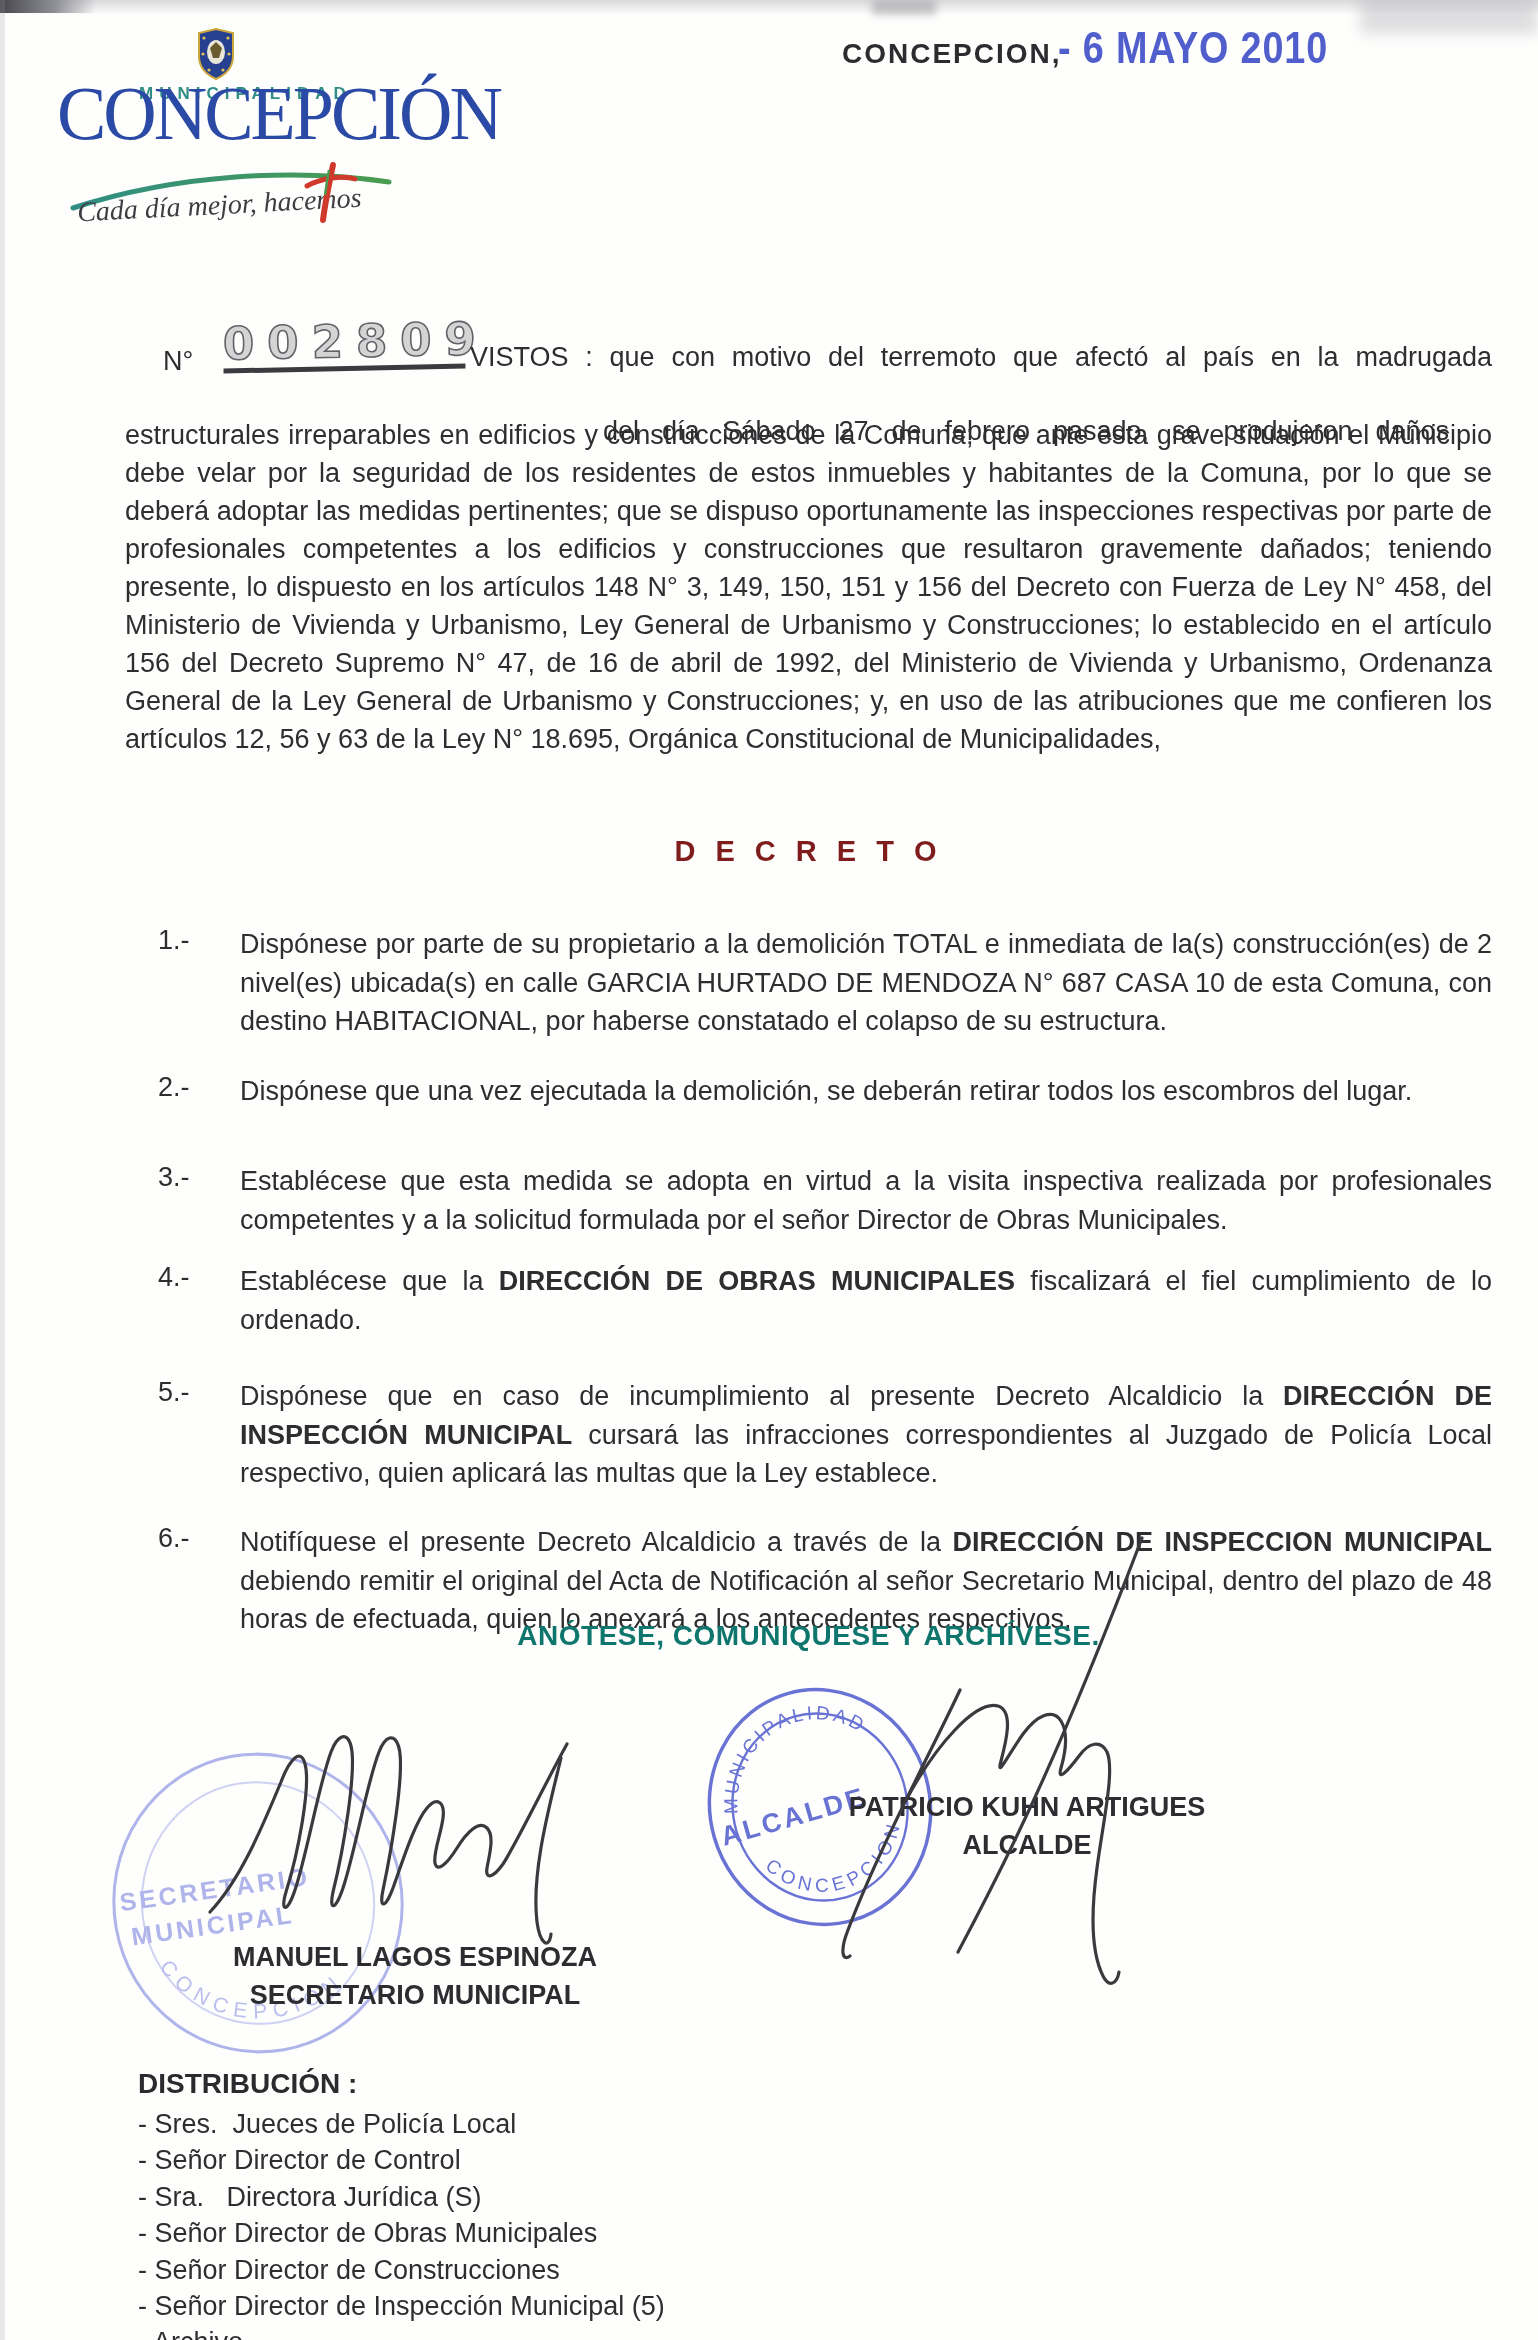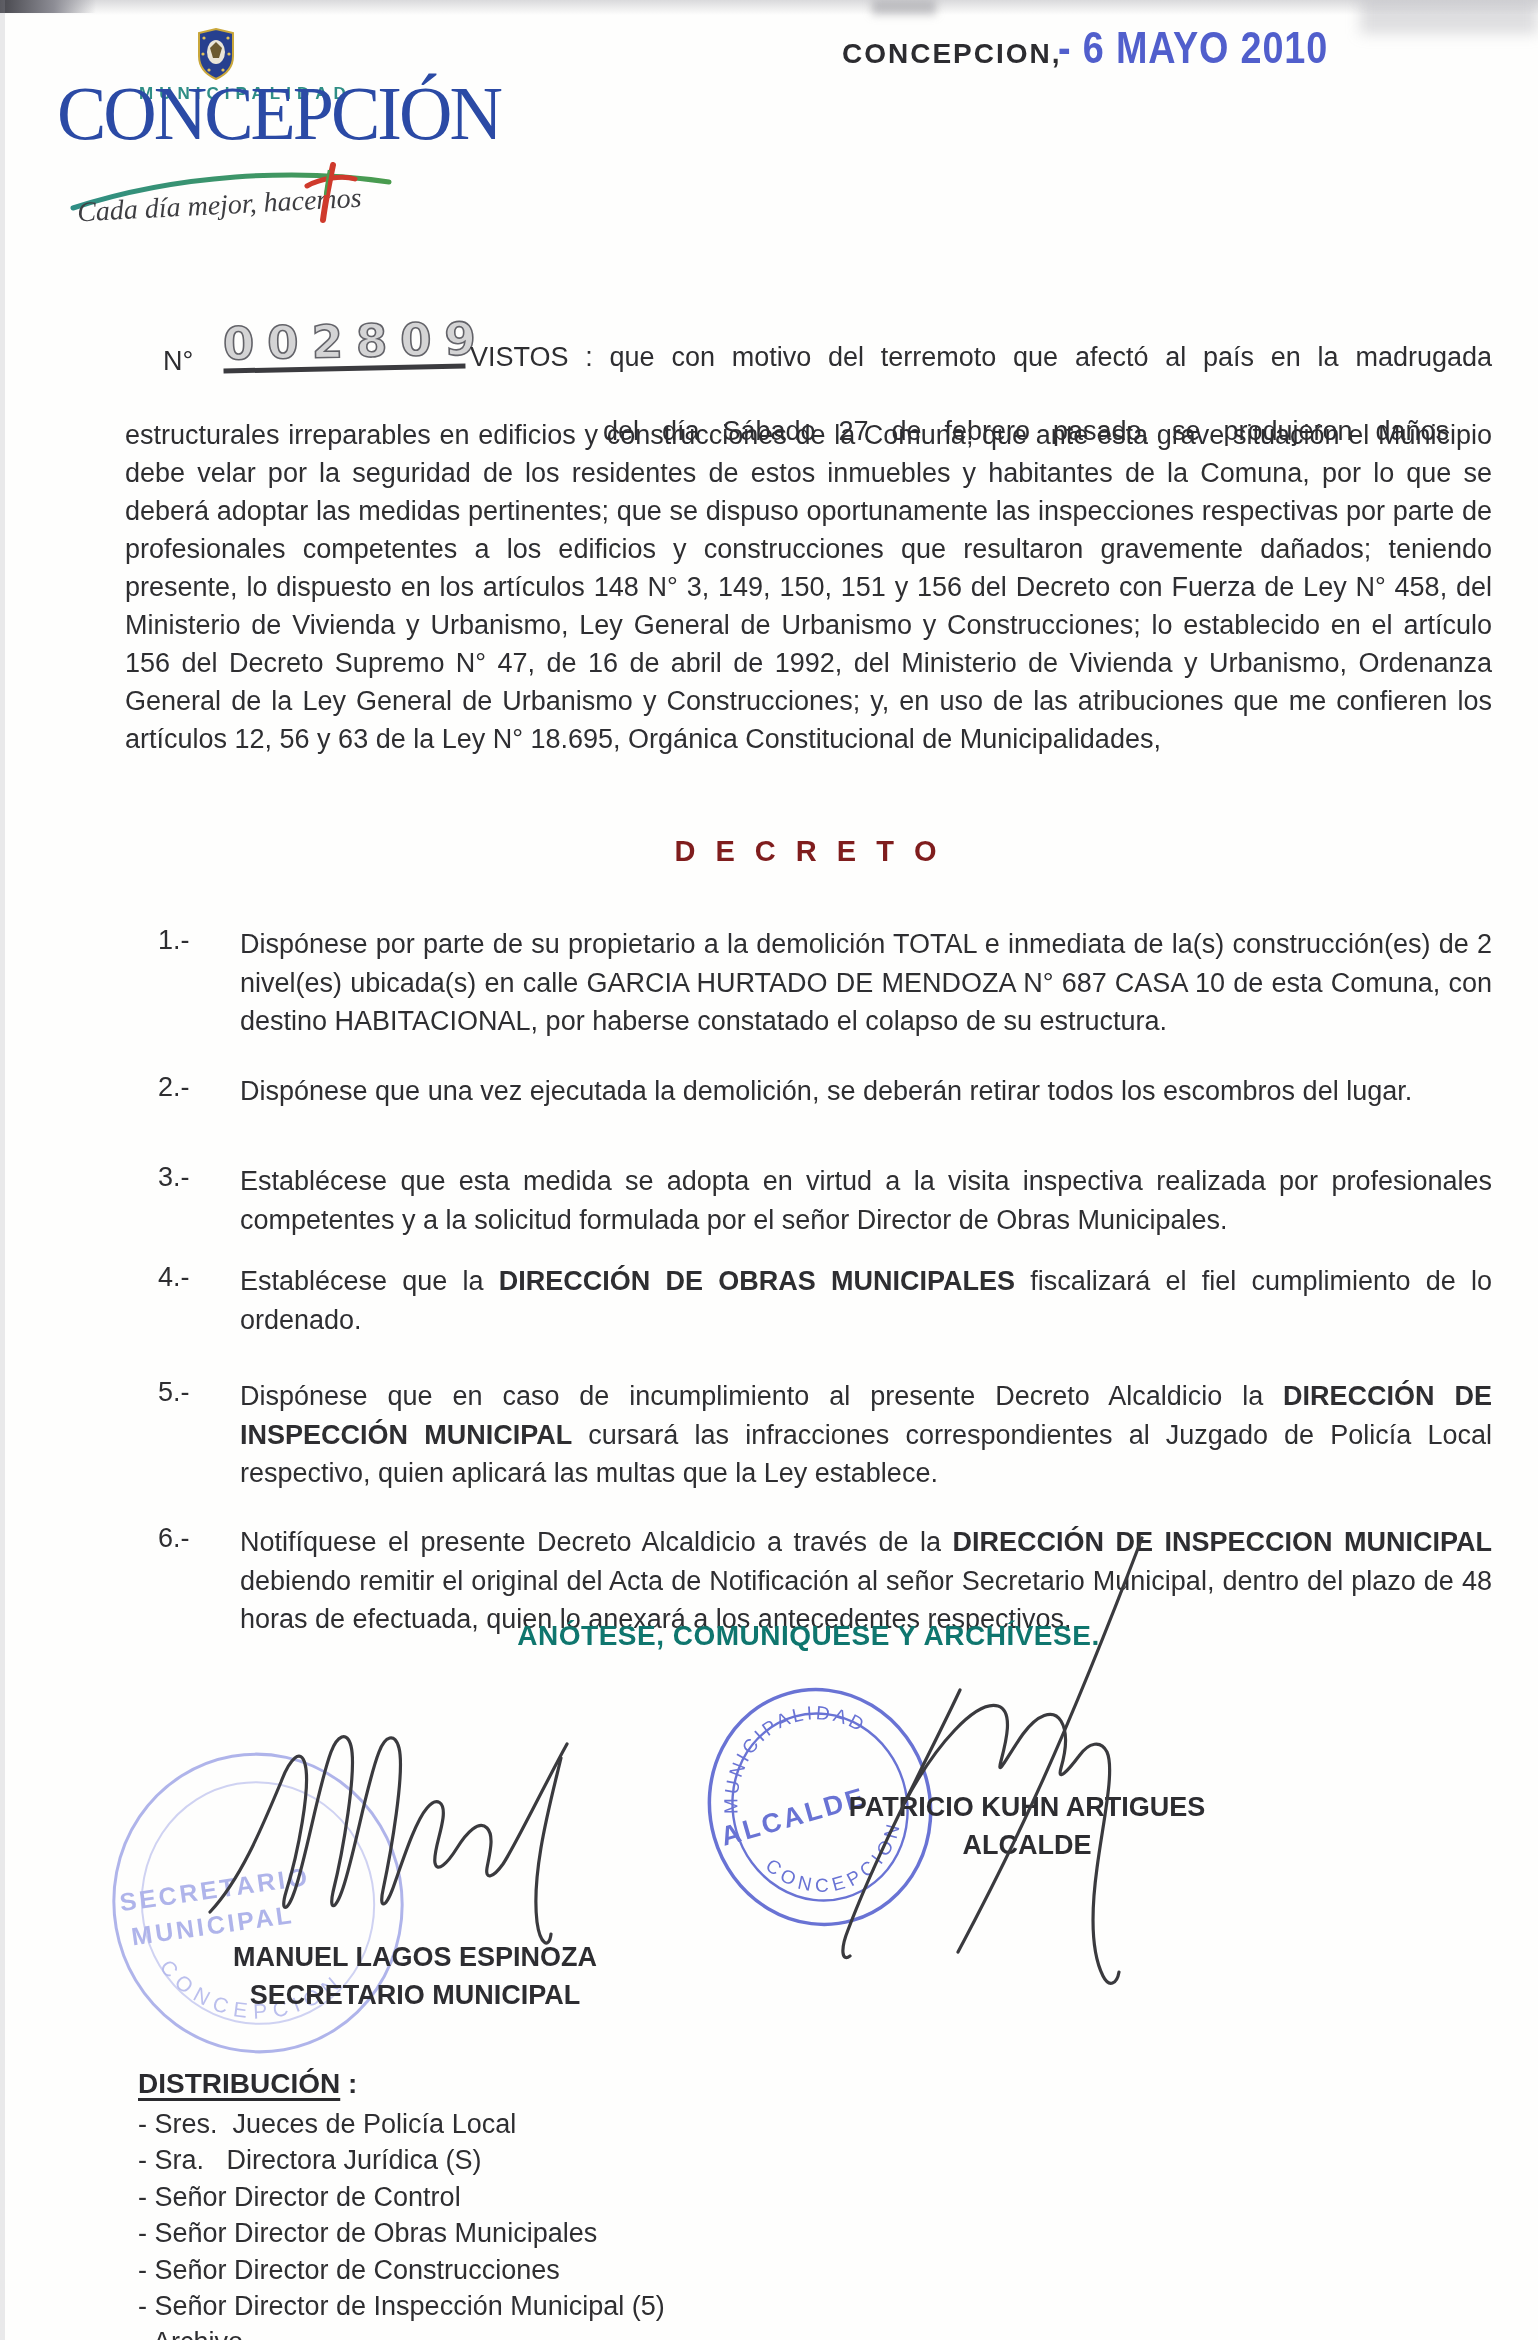--- a/index.html
+++ b/index.html
@@ -85,21 +85,21 @@
     font-size:27px;font-weight:700;line-height:38px;color:#2d2d31;}
   .stamp-right{position:absolute;left:700px;top:1680px;width:240px;height:255px;opacity:.88;}
   .names-right{position:absolute;left:818px;top:1788px;width:418px;text-align:center;
     font-size:27px;font-weight:700;line-height:38px;color:#2d2d31;}
   .scribble-right{position:absolute;left:760px;top:1520px;width:460px;height:480px;pointer-events:none;}
   .sig-stroke{stroke:#3a3a3e;stroke-width:3.2;fill:none;stroke-linecap:round;}
 
   
   .distribution{position:absolute;left:138px;top:2068px;width:900px;}
   .dist-heading{margin:0;font-size:28px;font-weight:700;color:#2b2b2f;}
-  .dist-heading .u{text-decoration:underline;text-underline-offset:5px;text-decoration-thickness:3px;text-align:right;}
+  .dist-heading .u{text-underline-offset:5px;text-decoration-thickness:3px;text-align:right;}
   .dist-list{margin:6px 0 0 0;padding:0;list-style:none;}
   .dist-item{font-size:27px;line-height:36.4px;white-space:pre;}
 </style>
 </head>
 <body>
 
 <div class="page">
 
   <div class="scan-topband"></div>
   <div class="scan-corner"></div>
@@ -232,22 +232,22 @@
   <svg class="scribble-right" viewBox="0 0 460 480">
     <path class="sig-stroke" d="M 382 18 C 356 86 305 215 262 305 C 238 356 215 400 198 432"></path>
     <path class="sig-stroke" d="M 200 170 C 172 230 118 330 88 410 C 80 430 82 442 90 436"></path>
     <path class="sig-stroke" d="M 145 282 C 176 224 216 180 238 186 C 254 191 246 222 241 241 C 236 260 248 235 263 214 C 277 195 293 188 301 201 C 309 214 305 234 301 248 C 297 262 307 252 319 236 C 329 222 341 220 347 232 C 355 250 343 302 337 348 C 331 392 331 432 343 456 C 349 468 357 464 359 452"></path>
   </svg>
 
   <div class="distribution">
     <h3 class="dist-heading"><span class="u">DISTRIBUCIÓN</span><span> :</span></h3>
     <ul class="dist-list" id="dist-list">
         <li class="dist-item">- Sres.  Jueces de Policía Local</li>
+        <li class="dist-item">- Señor Director de Control</li>
         <li class="dist-item">- Sra.   Directora Jurídica (S)</li>
-        <li class="dist-item">- Señor Director de Control</li>
         <li class="dist-item">- Señor Director de Obras Municipales</li>
         <li class="dist-item">- Señor Director de Construcciones</li>
         <li class="dist-item">- Señor Director de Inspección Municipal (5)</li>
         <li class="dist-item">- Archivo</li>
       </ul>
   </div>
 
 </div>
 
 </body></html>

